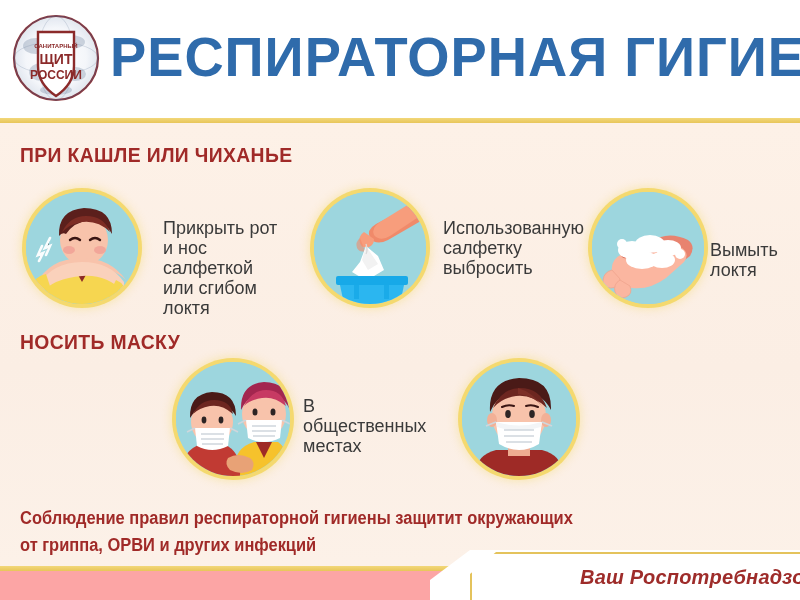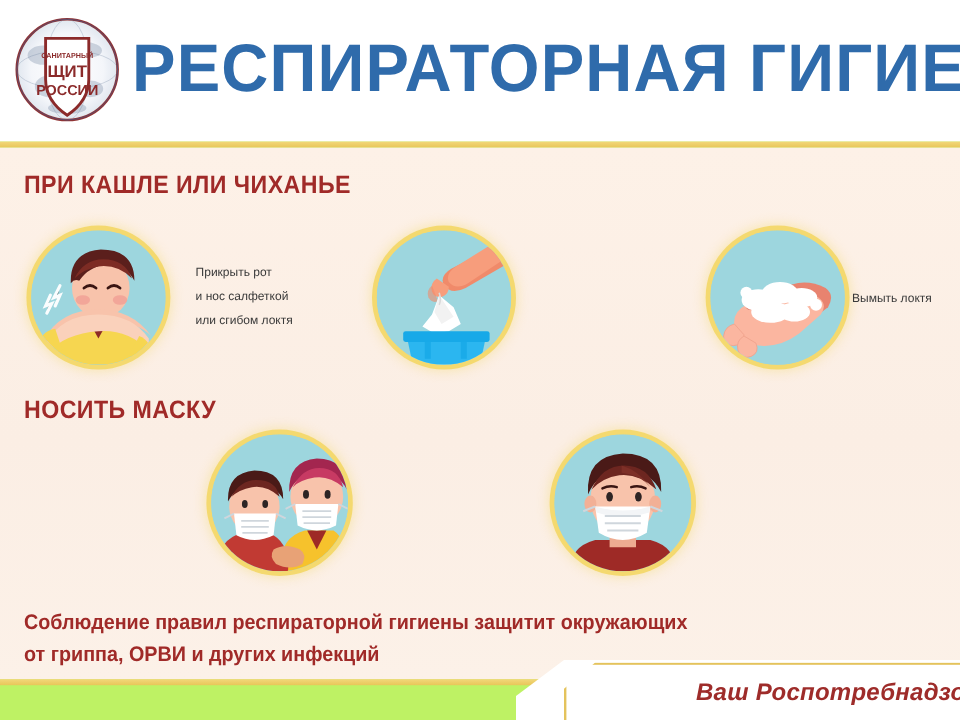--- a/index.html
+++ b/index.html
@@ -5,21 +5,21 @@
   html, body {
     margin: 0;
     padding: 0;
     background: #ffffff;
   }
   #poster {
     position: relative;
     width: 800px;
     height: 600px;
     overflow: hidden;
-    background: #bef264;
+    background: #fca5a5;
     font-family: "Liberation Sans", "DejaVu Sans", sans-serif;
   }
 
   
   .header {
     position: absolute;
     left: 0; top: 0;
     width: 800px;
     height: 118px;
     background: #ffffff;
@@ -81,21 +81,21 @@
   
   .icon-circle {
     position: absolute;
     border-radius: 50%;
     background: #9dd6de;
     box-shadow: 0 0 0 4px #f4d96f, 0 0 10px 5px rgba(244,217,111,0.45);
     overflow: hidden;
   }
   .cap {
     position: absolute;
-    font-size: 10px;
+    font-size: 18px;
     line-height: 20px;
     color: #3a3a3a;
     white-space: pre-line;
   }
 
   
   .footer-text {
     position: absolute;
     left: 20px;
     top: 505px;
@@ -232,20 +232,23 @@
       <path d="M52 54 L46 70 L38 80 L48 86 L60 84 L70 78 L64 64 Z" fill="#ffffff"></path>
       <path d="M52 54 L48 68 L54 78 L64 72 Z" fill="#f2f2f2"></path>
       <path d="M52 52 q2 6 0 10" stroke="#d9d9d9" stroke-width="1.3" fill="none"></path>
 
       <rect x="22" y="84" width="72" height="9" rx="2" fill="#17a9e8"></rect>
       <path d="M26 93 L30 112 L86 112 L90 93 Z" fill="#2bb6f0"></path>
       <rect x="40" y="93" width="5" height="14" fill="#17a9e8" opacity="0.85"></rect>
       <rect x="70" y="93" width="5" height="14" fill="#17a9e8" opacity="0.85"></rect>
     </svg>
   </div>
+  <div class="cap" style="left:443px; top:218px; width:135px;">Использованную
+салфетку
+выбросить</div>
 
   <div class="icon-circle" style="left:592px; top:192px; width:112px; height:112px;">
     <svg width="112" height="112" viewBox="0 0 112 112">
       <rect width="112" height="112" fill="#9dd6de"></rect>
 
       <path d="M96 48 Q104 54 98 64 L66 88 Q48 100 34 90 Q24 82 30 70 L58 50 Q76 38 96 48 Z" fill="#e8836f"></path>
 
       <path d="M30 62 Q18 68 20 80 Q22 94 40 96 Q58 98 74 86 L92 70 Q98 62 90 56 Q80 50 66 58 L44 70 Z" fill="#fbb6a0"></path>
 
       <g fill="#fbb6a0" stroke="#f0a48e" stroke-width="0.8">
@@ -308,20 +311,22 @@
       <g stroke="#cfd6dc" stroke-width="1.5">
         <line x1="25" y1="72" x2="48" y2="72"></line>
         <line x1="25" y1="77" x2="48" y2="77"></line>
         <line x1="26" y1="82" x2="47" y2="82"></line>
       </g>
       <path d="M19 66 L11 70 M54 66 L62 70" stroke="#cfd6dc" stroke-width="1.6"></path>
 
       <path d="M52 96 Q62 90 74 96 Q80 100 76 108 Q66 114 54 108 Q48 102 52 96 Z" fill="#e8a276"></path>
     </svg>
   </div>
+  <div class="cap" style="left:303px; top:396px; width:140px;">В общественных
+местах</div>
 
   <div class="icon-circle" style="left:462px; top:362px; width:114px; height:114px;">
     <svg width="114" height="114" viewBox="0 0 114 114">
       <rect width="114" height="114" fill="#9dd6de"></rect>
 
       <path d="M14 114 Q12 94 34 88 L80 88 Q102 94 100 114 Z" fill="#9e2a26"></path>
 
       <path d="M46 80 h22 v14 h-22 z" fill="#eeac91"></path>
 
       <ellipse cx="57" cy="54" rx="27" ry="30" fill="#f8c3ab"></ellipse>

